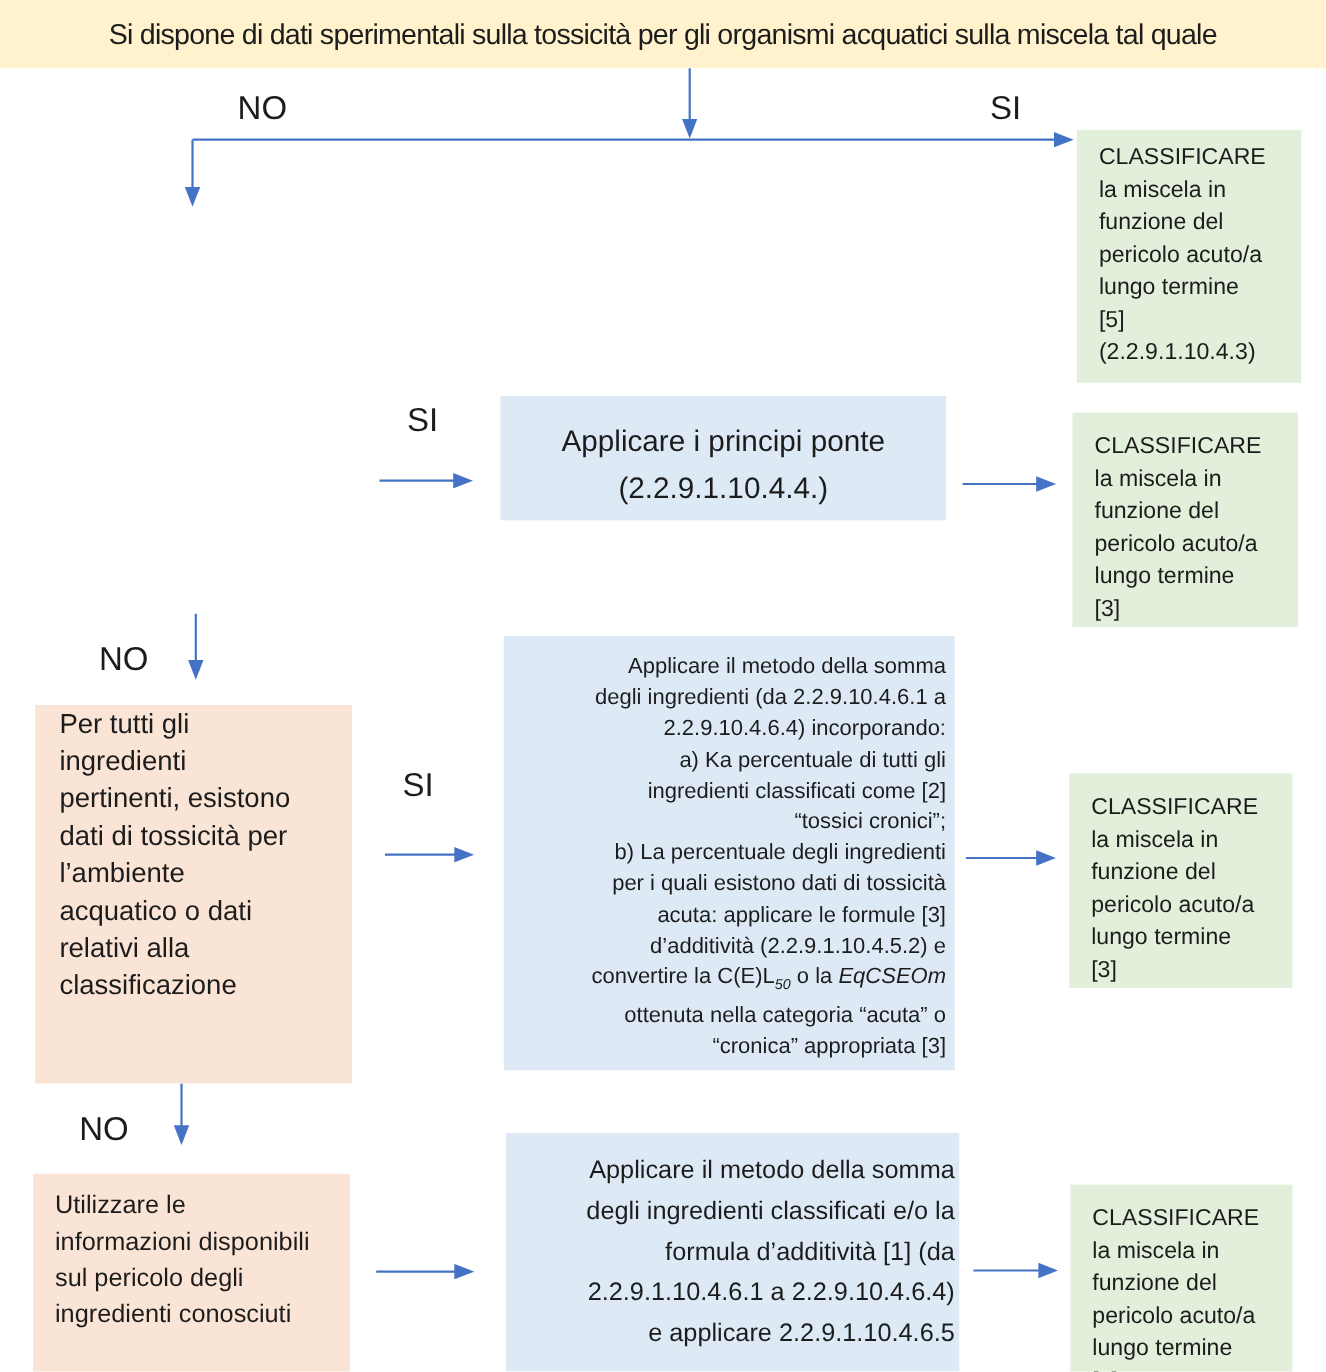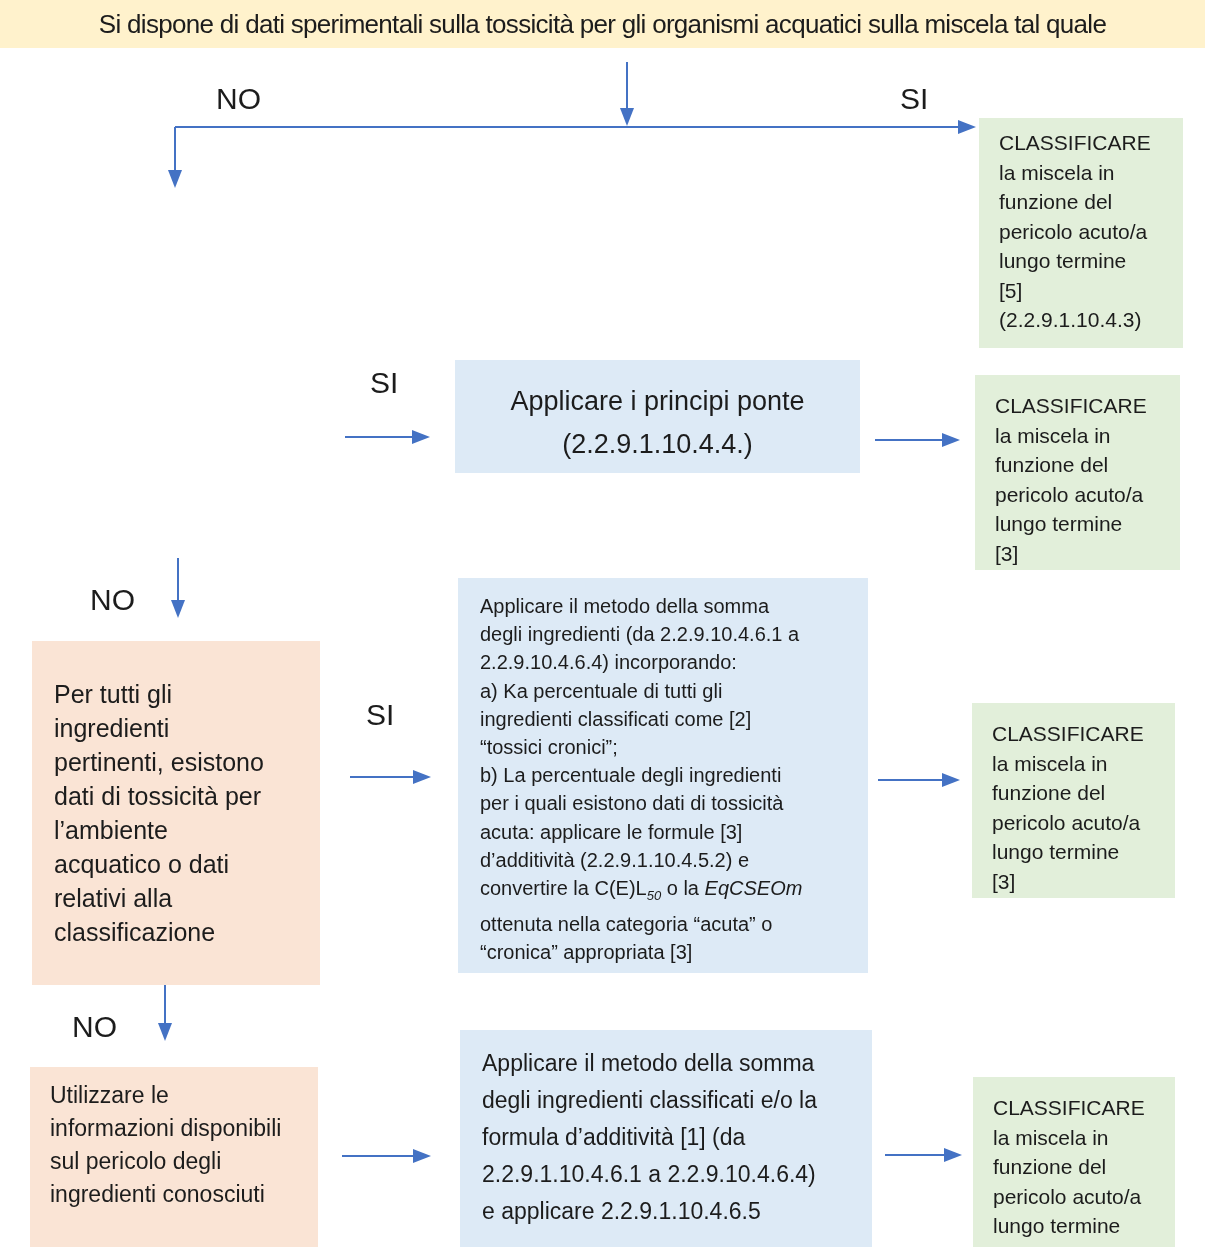--- a/index.html
+++ b/index.html
@@ -10,34 +10,34 @@
   .canvas{
     position:relative; width:1205px; height:1247px; background:#ffffff;
     font-family:"Liberation Sans", sans-serif; color:var(--c-text); overflow:hidden;
   }
   .arrows{position:absolute; left:0; top:0; width:1205px; height:1247px; pointer-events:none;}
   .arrows line{stroke:var(--c-arrow); stroke-width:2;}
   .arrows .ah{fill:var(--c-arrow);}
   .box{position:absolute; box-sizing:border-box;}
   .txt{white-space:pre-line; display:block; margin:0;}
   .banner{
-    left:0; top:0; width:1205px; height:48px; background:var(--c-yellow);
+    left:0; top:0; width:1205px; height:62px; background:var(--c-yellow);
     display:flex; align-items:center; justify-content:center;
     font-size:26px; letter-spacing:-0.7px;
   }
   .banner .txt{white-space:nowrap;}
   .flow-label{position:absolute; font-size:30px; color:var(--c-text);}
   .q{background:var(--c-orange);}
-  .p{background:var(--c-blue);}
+  .p{background:var(--c-blue);text-align:right;}
   .r{background:var(--c-green); font-size:21px; line-height:29.5px;margin-top:20px;}
   #orange1{left:32px; top:190px; width:285px; height:368px; display:flex; align-items:center; padding:0 12px 0 22px; font-size:25px; line-height:34px;}
   #blue1{left:455px; top:360px; width:405px; height:113px; text-align:center; padding-top:20px; font-size:27px; line-height:43px;}
   #green1{left:979px; top:98px; width:204px; height:230px; padding:10px 0 0 20px;}
   #green2{left:975px; top:355px; width:205px; height:195px; padding:16px 0 0 20px;}
-  #orange2{left:32px; top:641px; width:288px; height:344px; display:flex; align-items:center; padding:0 20px 0 22px; font-size:25px; line-height:34px;}
+  #orange2{left:32px; top:641px; width:288px; height:344px; display:flex; padding:0 20px 0 22px; font-size:25px; line-height:34px;}
   #blue2{left:458px; top:578px; width:410px; height:395px; padding:14px 8px 0 22px; font-size:20px; line-height:28.2px;}
   #green3{left:972px; top:683px; width:203px; height:195px; padding:16px 0 0 20px;}
   #orange3{left:30px; top:1067px; width:288px; height:232px; padding:12px 4px 0 20px; font-size:23px; line-height:33px;}
   #blue3{left:460px; top:1030px; width:412px; height:217px; padding:15px 4px 0 22px; font-size:23px; line-height:37px;}
   #green4{left:973px; top:1057px; width:202px; height:190px; padding:16px 0 0 20px;}
   #blue2 sub{font-size:13px;font-style:italic;}
   #blue2 i{}
 </style>
 </head>
 <body>

